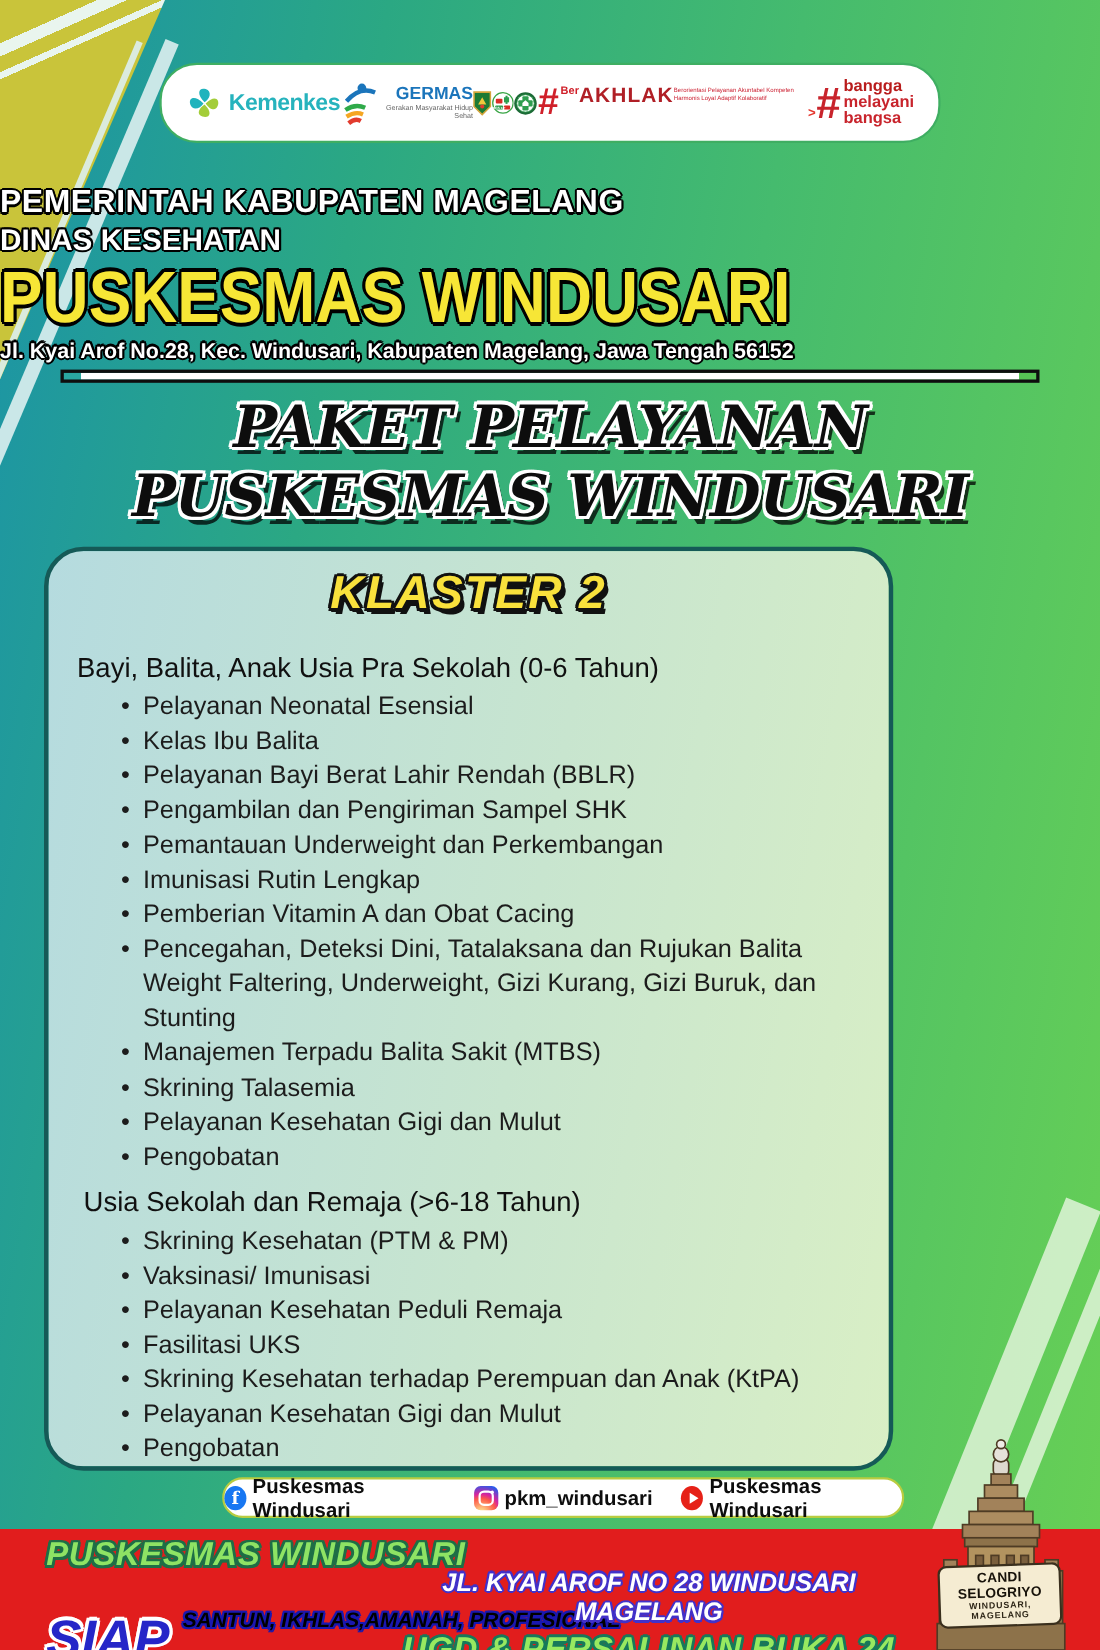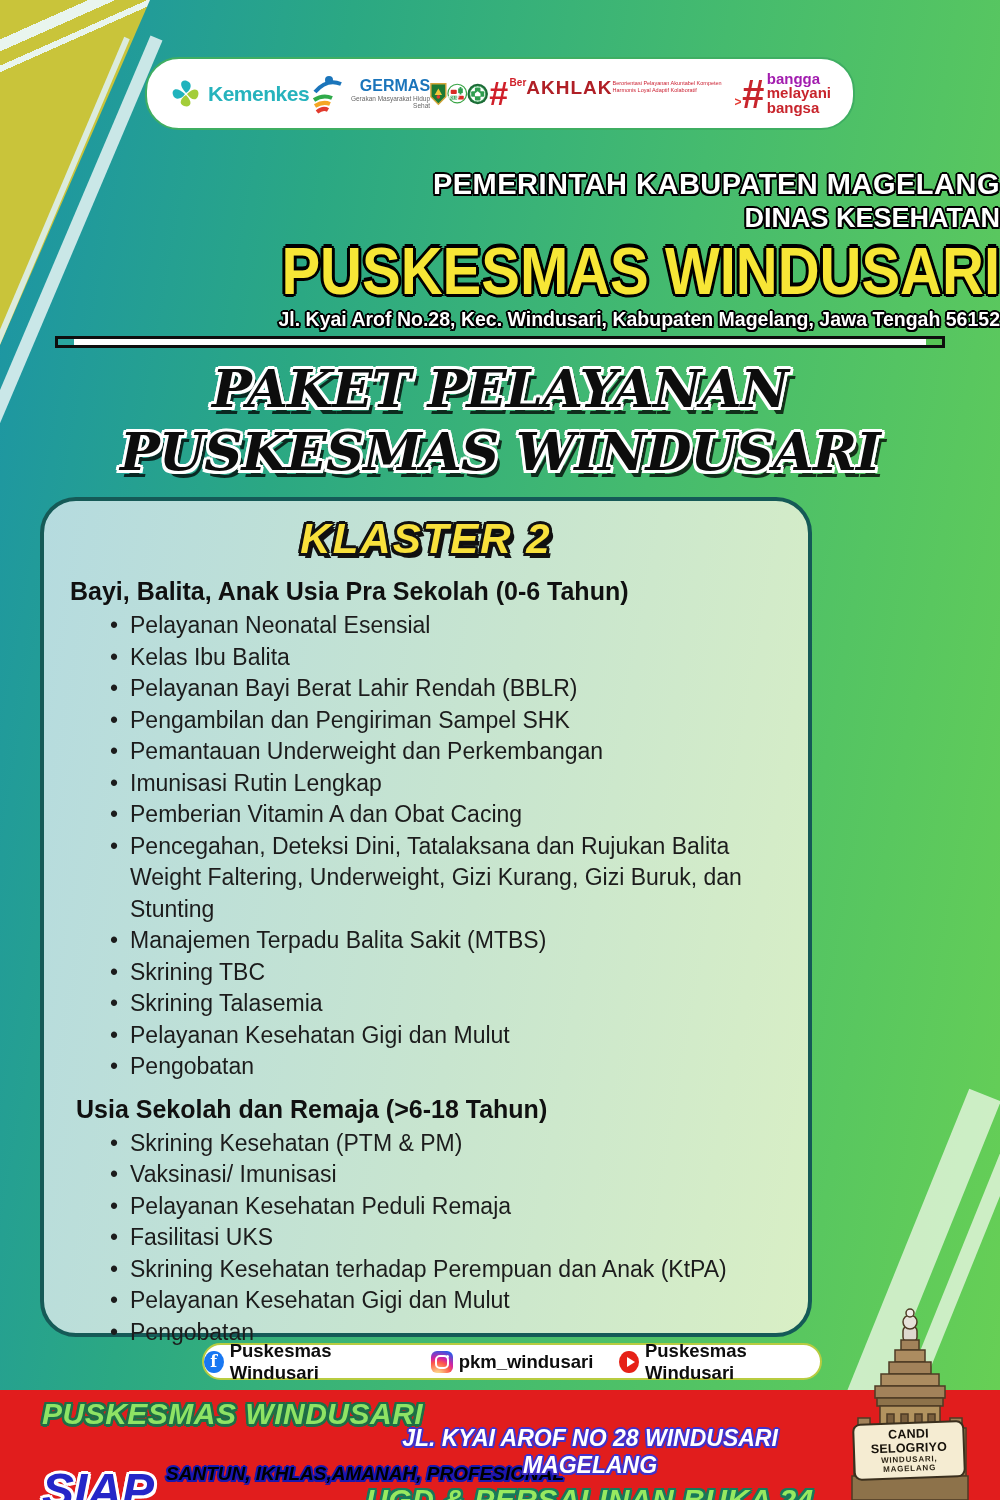--- a/index.html
+++ b/index.html
@@ -36,24 +36,24 @@
   .akhlak { display:flex; align-items:flex-start; gap:2px; }
   .akhlak-hash { color:#d0202a; font-size:34px; font-weight:bold; font-style:italic; line-height:.9; }
   .akhlak-col { display:flex; flex-direction:row; line-height:1; }
   .akhlak-ber { color:#d0202a; font-size:10px; font-weight:bold; }
   .akhlak-name { color:#b01f26; font-size:19px; font-weight:bold; letter-spacing:1px; }
   .akhlak-arrow { color:#e4372e; font-size:12px; font-weight:bold; align-self:flex-end; margin-top:-26px; }
   .akhlak-sub { color:#c23; font-size:5.5px; width:120px; margin-top:2px; line-height:1.2; }
   .bangga { display:flex; align-items:center; gap:3px; }
   .bangga-hash { color:#c8242c; font-size:40px; font-weight:bold; font-style:italic; line-height:.85; }
   .bangga-col { display:flex; flex-direction:column; line-height:.95; font-weight:bold; font-size:15px; }
-  .bangga-l1 { color:#a21caf; } .bangga-l2,.bangga-l3 { color:#c8242c; }
-
-  
-  .masthead { position:absolute; z-index:2; left:0; right:0; top:168px; text-align:right; color:#fff; }
+  .bangga-l1 { color:#b91c1c; } .bangga-l2,.bangga-l3 { color:#c8242c; }
+
+  
+  .masthead { position:absolute; z-index:2; left:0; right:12px; top:168px; text-align:left; color:#fff; }
   .mh-line1 { font-size:29px; font-weight:bold; letter-spacing:.5px; }
   .mh-line2 { font-size:27px; font-weight:bold; margin-top:2px; }
   .mh-name  { display:inline-block; font-size:58px; font-weight:bold; color:#f7e636;
               letter-spacing:0; transform:scaleY(1.14); margin-top:8px; line-height:1; }
   .mh-addr  { font-size:19.5px; font-weight:bold; margin-top:8px; }
   .divider { position:absolute; z-index:2; left:55px; right:55px; top:336px; height:12px;
     border:3px solid #0e0e0e;
     background:linear-gradient(to right,#2aa6a0 0 16px,#ffffff 16px calc(100% - 16px),#57c455 calc(100% - 16px)); }
 
   
@@ -65,21 +65,21 @@
       5px 7px 0 rgba(0,0,0,.75); }
 
   
   .card { position:absolute; z-index:1; left:40px; top:497px; width:772px; height:840px;
     border:4px solid #155a57; border-radius:36px;
     background:linear-gradient(100deg,#b5dbdf 0%,#c8e5cf 55%,#d9efc5 100%); }
   .klaster { text-align:center; margin-top:14px; font-style:italic; font-weight:bold;
     font-size:42px; letter-spacing:2px; color:#f9e13c;
     text-shadow:3px 0 0 #111,-3px 0 0 #111,0 3px 0 #111,0 -3px 0 #111,
       2.5px 2.5px 0 #111,-2.5px 2.5px 0 #111,2.5px -2.5px 0 #111,-2.5px -2.5px 0 #111,4px 5px 0 #111; }
-  .sec-heading { margin:14px 30px 4px 26px; font-size:25px; font-weight:bold; color:#101010; }
+  .sec-heading { margin:30px 30px 4px 26px; font-size:25px; font-weight:normal; color:#101010; }
   .sec-heading.second { margin-top:12px; margin-left:32px; }
   .svc-list { list-style:none; margin:4px 26px 0 66px; }
   .svc-list li { position:relative; padding-left:20px; font-size:23px; line-height:31.5px; color:#1c1c1c; }
   .svc-list li::before { content:"•"; position:absolute; left:0; top:0; color:#1c1c1c; }
 
   
   .social-bar { position:absolute; z-index:2; left:202px; top:1343px; width:620px; height:37px;
     background:#fff; border:2.5px solid #b8cc40; border-radius:20px;
     display:flex; align-items:center; justify-content:center; gap:26px; }
   .social-item { display:flex; align-items:center; gap:6px; font-size:18.5px; font-weight:bold; color:#0d0d0d; }
@@ -218,21 +218,20 @@
     <ul class="svc-list">
       <li>Pelayanan Neonatal Esensial</li>
       <li>Kelas Ibu Balita</li>
       <li>Pelayanan Bayi Berat Lahir Rendah (BBLR)</li>
       <li>Pengambilan dan Pengiriman Sampel SHK</li>
       <li>Pemantauan Underweight dan Perkembangan</li>
       <li>Imunisasi Rutin Lengkap</li>
       <li>Pemberian Vitamin A dan Obat Cacing</li>
       <li>Pencegahan, Deteksi Dini, Tatalaksana dan Rujukan Balita Weight Faltering, Underweight, Gizi Kurang, Gizi Buruk, dan Stunting</li>
       <li>Manajemen Terpadu Balita Sakit (MTBS)</li>
-      <li>Skrining TBC</li>
       <li>Skrining Talasemia</li>
       <li>Pelayanan Kesehatan Gigi dan Mulut</li>
       <li>Pengobatan</li>
     </ul>
 
     <div class="sec-heading second">Usia Sekolah dan Remaja (&gt;6-18 Tahun)</div>
     <ul class="svc-list">
       <li>Skrining Kesehatan (PTM &amp; PM)</li>
       <li>Vaksinasi/ Imunisasi</li>
       <li>Pelayanan Kesehatan Peduli Remaja</li>

